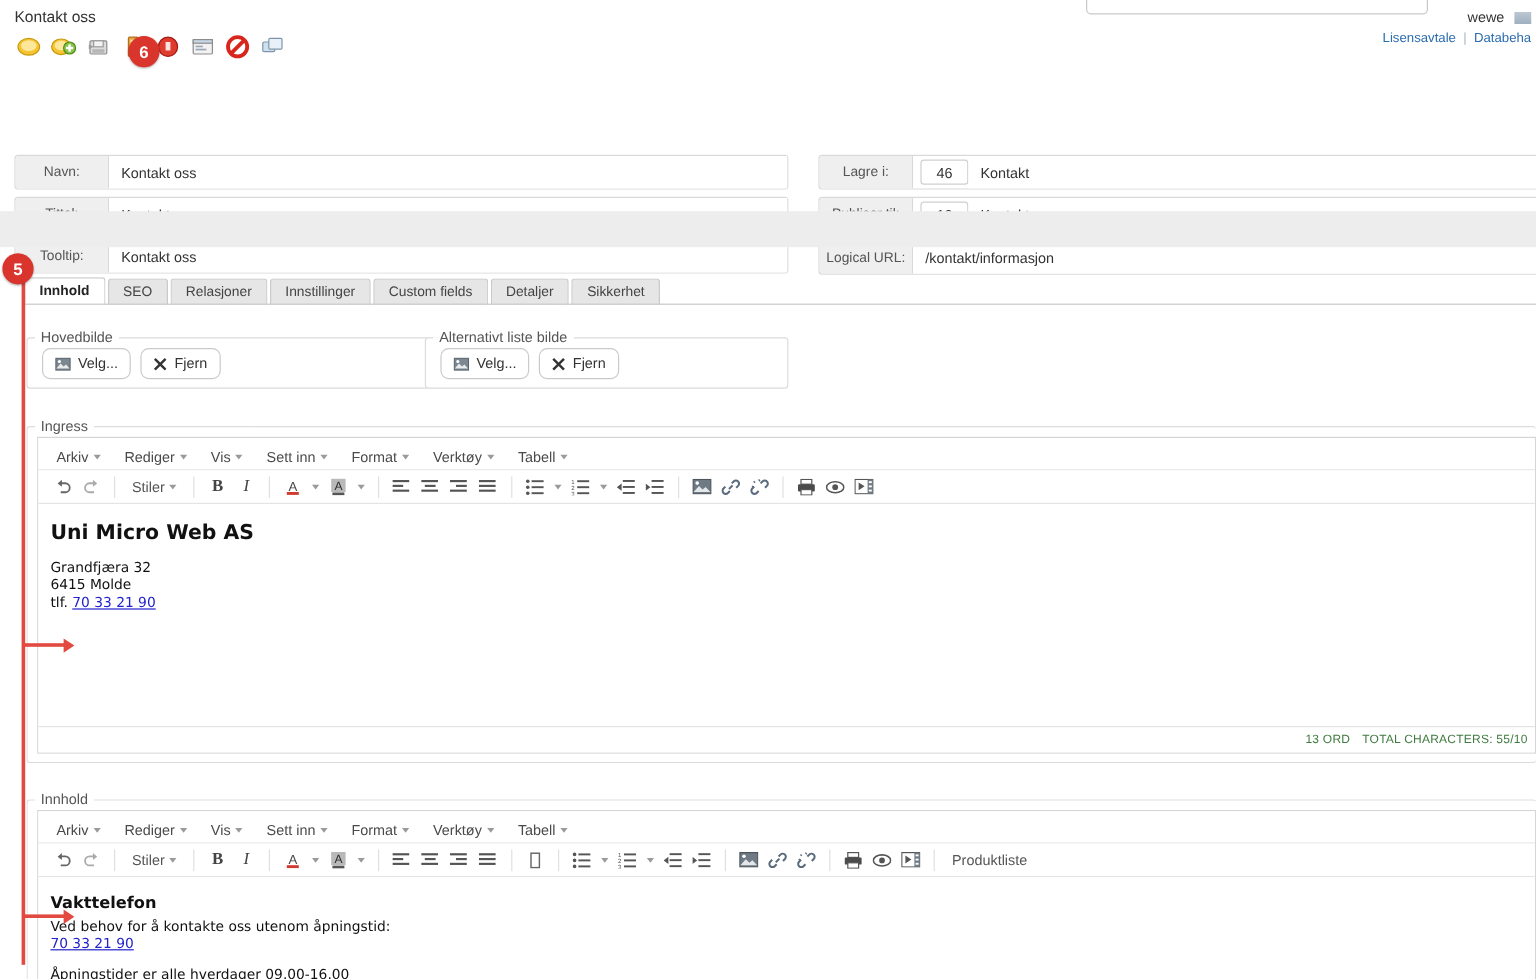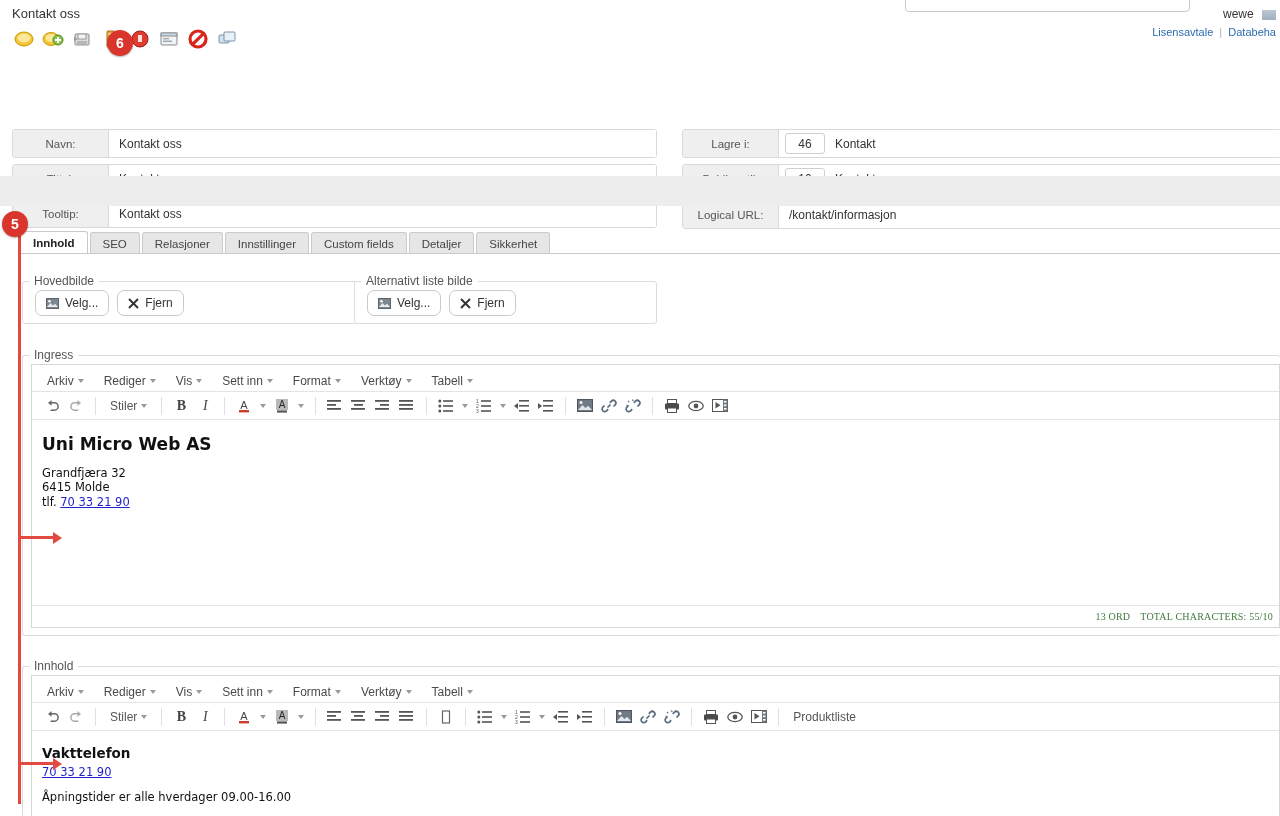--- a/index.html
+++ b/index.html
@@ -37,21 +37,21 @@
   .links-row .sep { color: #a8b6c4; margin: 0 3px; }
 
   
   .formwrap { position: relative; background: #fff; padding: 0; }
   .fieldrow {
     position: absolute; height: 29px;
     display: flex; align-items: stretch;
     border: 1px solid #d9d9d9; border-radius: 3px; background: #fff;
   }
   .flabel {
-    width: 96px; background: #efefef; border-right: 1px solid #d9d9d9;
+    width: 78px; background: #efefef; border-right: 1px solid #d9d9d9;
     display: flex; align-items: center; justify-content: center;
     font-size: 11.5px; color: #555; border-radius: 2px 0 0 2px;
   }
   .fval { flex: 1; display: flex; align-items: center; padding-left: 10px;
           font-size: 12px; color: #333; background: #fff; }
   .numbox {
     width: 40px; margin: 3px 0 3px 6px; border: 1px solid #cfcfcf; border-radius: 3px;
     background: #fff; display: flex; align-items: center; justify-content: center;
     font-size: 12px; color: #333;
   }
@@ -120,21 +120,21 @@
   .mce-body h2 { margin: 0 0 12px 0; font-size: 17px; font-weight: bold; color: #111;
                  font-family: "DejaVu Sans", sans-serif; }
   .mce-body p { margin: 0; font-size: 11.5px; line-height: 1.25; color: #111;
                 font-family: "DejaVu Sans", sans-serif; }
   .mce-body a { color: #2222cc; }
   .mce-status {
     position: absolute; left: 0; right: 0; bottom: 0; height: 22px;
     border-top: 1px solid #e4e4e4; background: #fff;
     display: flex; align-items: center; justify-content: flex-end;
     padding-right: 6px; gap: 10px;
-    font-size: 10px; color: #3f7a3f; letter-spacing: .2px; font-family: Liberation Serif, serif;
+    font-size: 10px; color: #3f7a3f; letter-spacing: .2px;
   }
 
   
   .ann-badge {
     position: absolute; width: 26px; height: 26px; border-radius: 50%;
     background: #d9352c; color: #fff; font-size: 14px; font-weight: bold;
     display: flex; align-items: center; justify-content: center;
     box-shadow: 0 1px 2px rgba(0,0,0,.3); z-index: 60;
   }
   .ann-line { position: absolute; background: #e24a41; z-index: 55; }
@@ -811,20 +811,21 @@
         </div>
       </div>
       <div class="tsep"></div>
       <div class="tgroup">
         <div class="tbtn wide">Produktliste</div>
       </div>
     </div>
 
     <div class="mce-body" style="height:103px;">
       <h2 style="font-size:13.5px; margin-bottom:4px;">Vakttelefon</h2>
+      <p>Ved behov for å kontakte oss utenom åpningstid:</p>
       <p>
         <a href="#">70 33 21 90</a>
       </p>
       <p style="margin-top:11px;">Åpningstider er alle hverdager 09.00-16.00</p>
     </div>
   </div>
 
   <div class="ann-badge" style="left:107px; top:30px;">6</div>
 
   <div class="ann-badge" style="left:2px; top:211px;">5</div>

